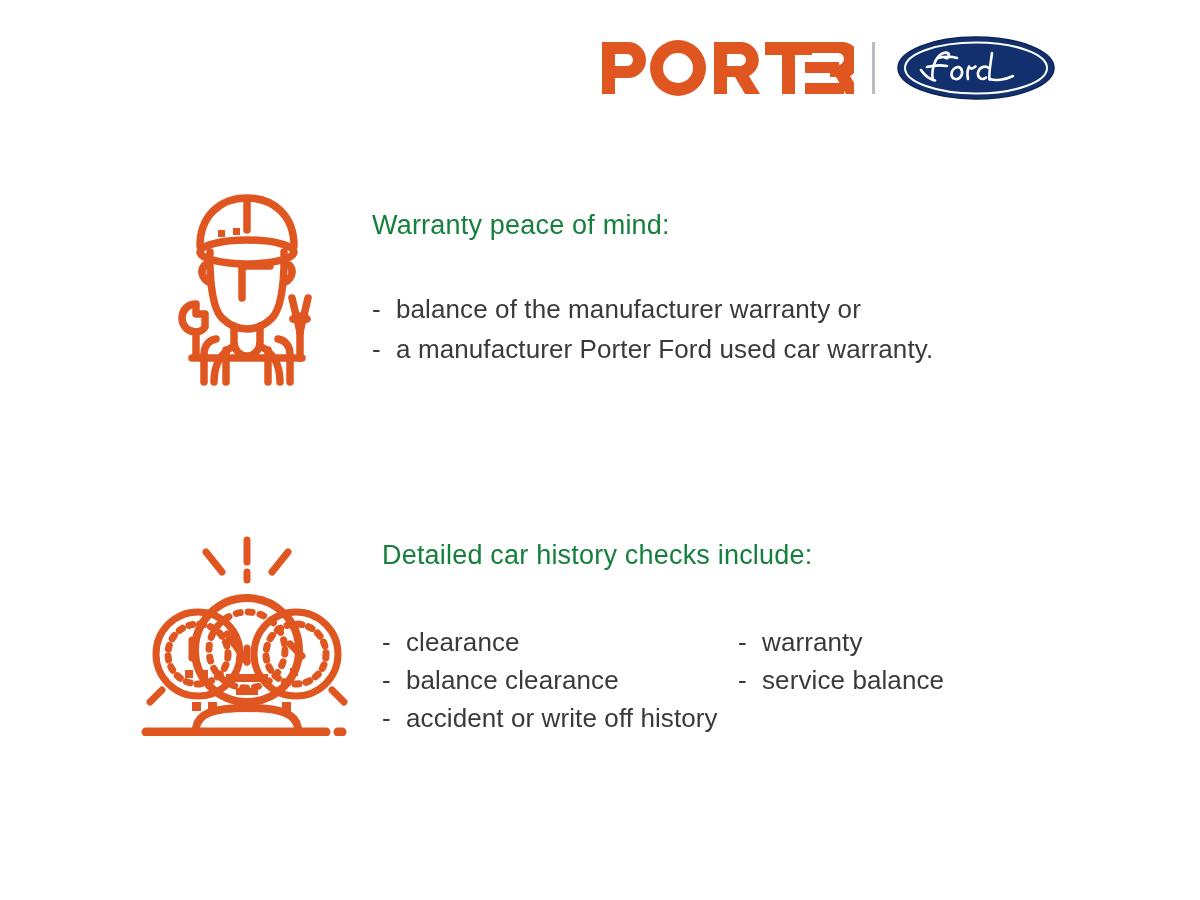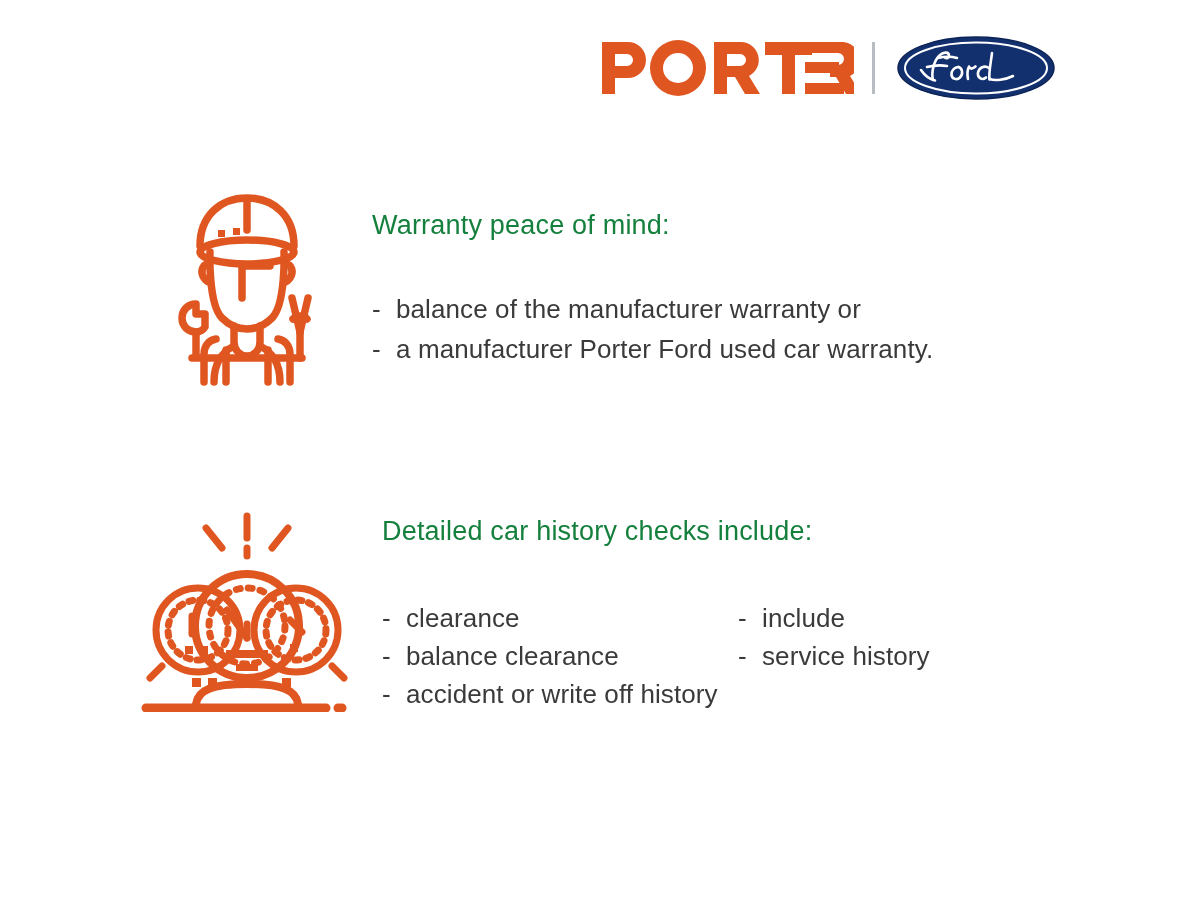--- a/index.html
+++ b/index.html
@@ -47,21 +47,21 @@
     display: block;
   }
 
   
   .feature {
     position: absolute;
     display: flex;
     align-items: flex-start;
   }
   .feature-warranty { top: 186px; left: 152px; }
-  .feature-history  { top: 508px; left: 140px; }
+  .feature-history  { top: 532px; left: 140px; }
 
   .feature-icon {
     flex: none;
     display: block;
   }
   .feature-icon-warranty { width: 190px; height: 200px; }
   .feature-icon-history  { width: 214px; height: 204px; }
 
   .feature-body {
     flex: none;
@@ -270,30 +270,30 @@
   <div class="feature-body feature-body-history">
     <h2 class="feature-heading">Detailed car history checks include:</h2>
 
     <div class="checks-grid">
       <div class="bullet-item">
         <span class="bullet-dash">-</span>
         <span>clearance</span>
       </div>
       <div class="bullet-item">
         <span class="bullet-dash">-</span>
-        <span>include</span>
+        <span>warranty</span>
       </div>
 
       <div class="bullet-item">
         <span class="bullet-dash">-</span>
         <span>balance clearance</span>
       </div>
       <div class="bullet-item">
         <span class="bullet-dash">-</span>
-        <span>service history</span>
+        <span>service balance</span>
       </div>
 
       <div class="bullet-item check-full">
         <span class="bullet-dash">-</span>
         <span>accident or write off history</span>
       </div>
     </div>
   </div>
 </div>
 

